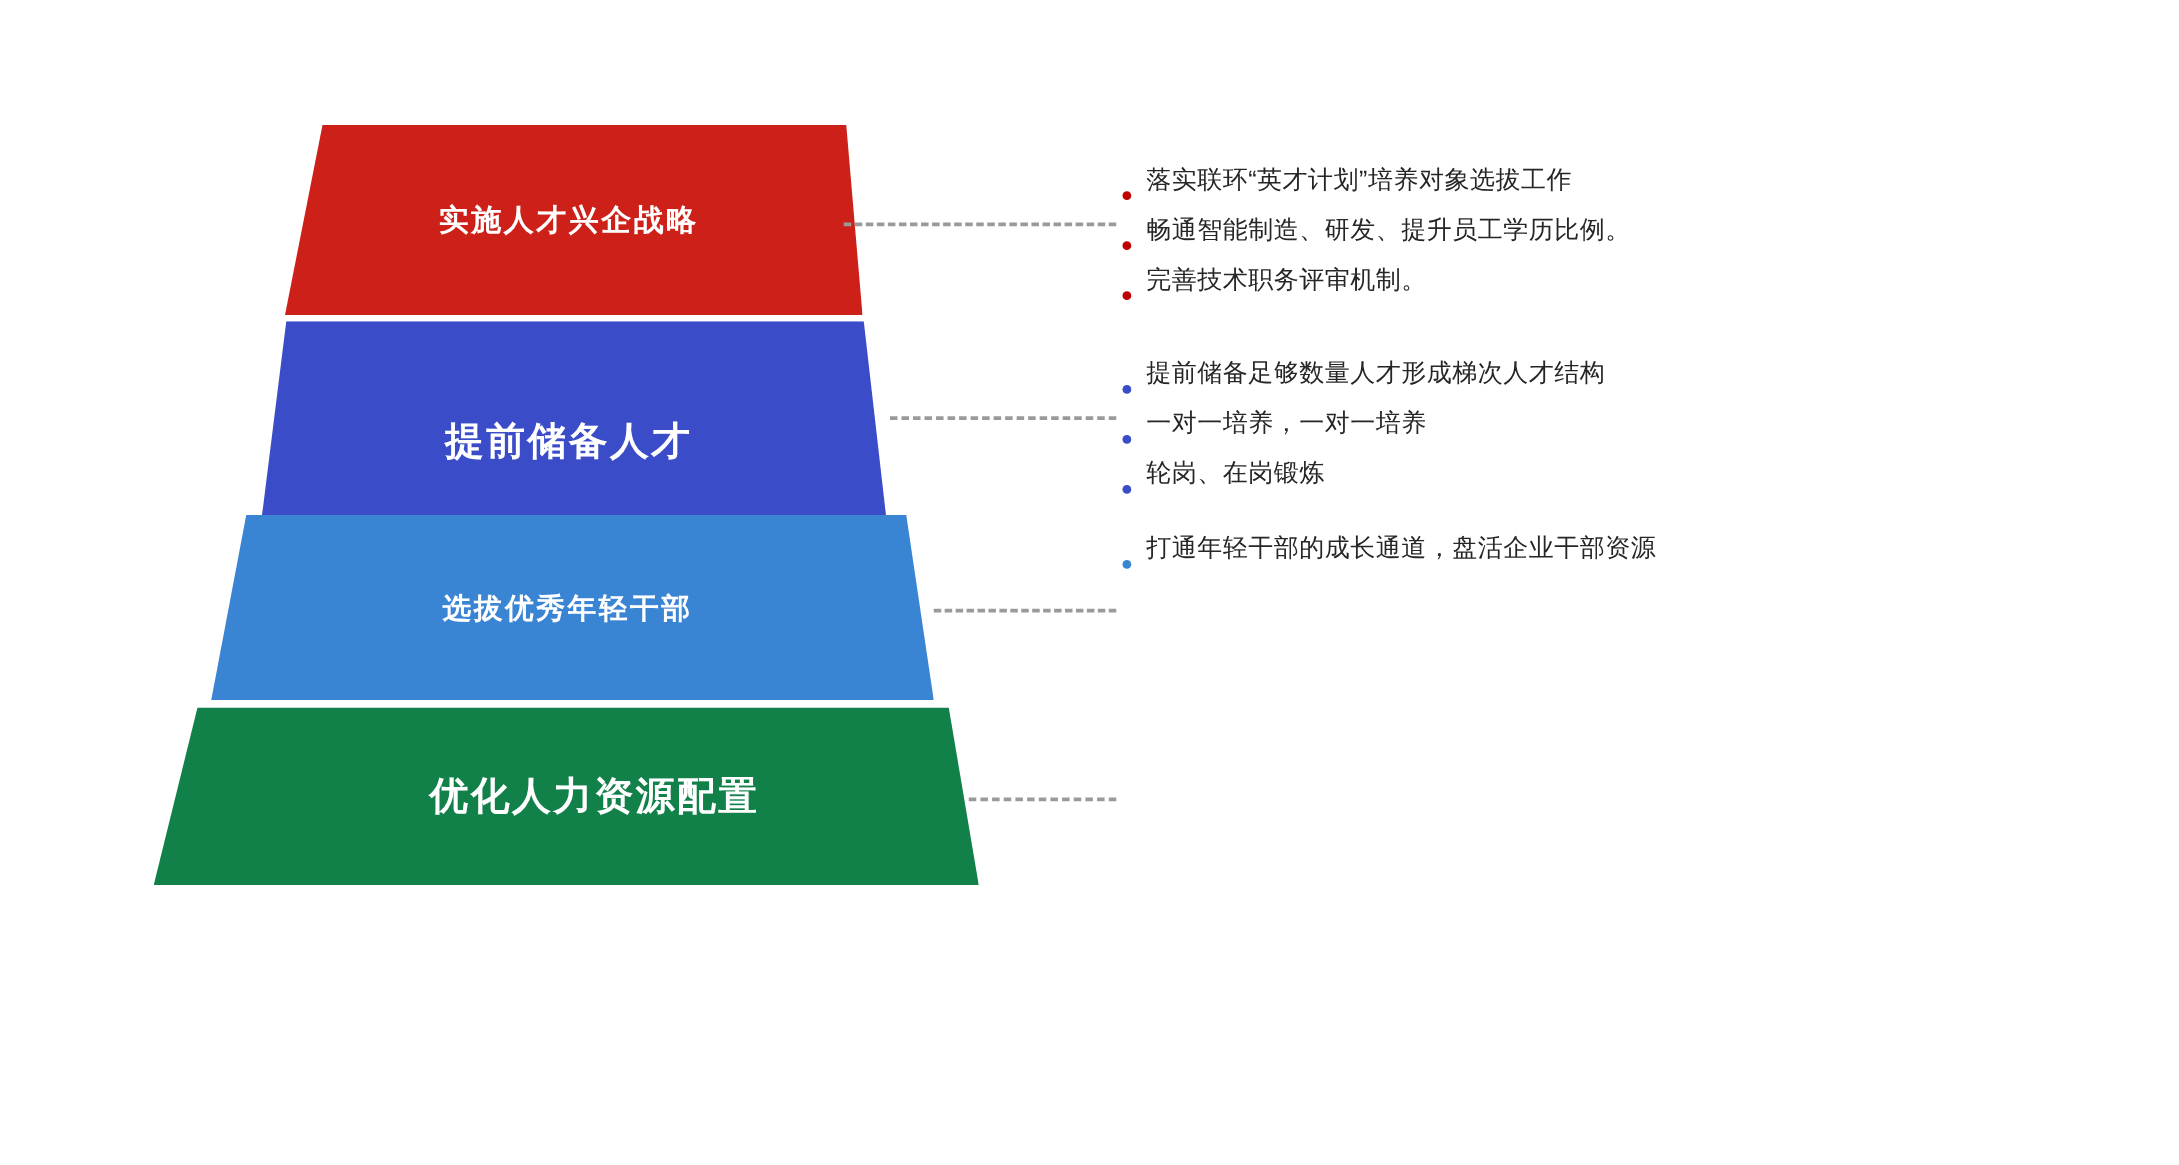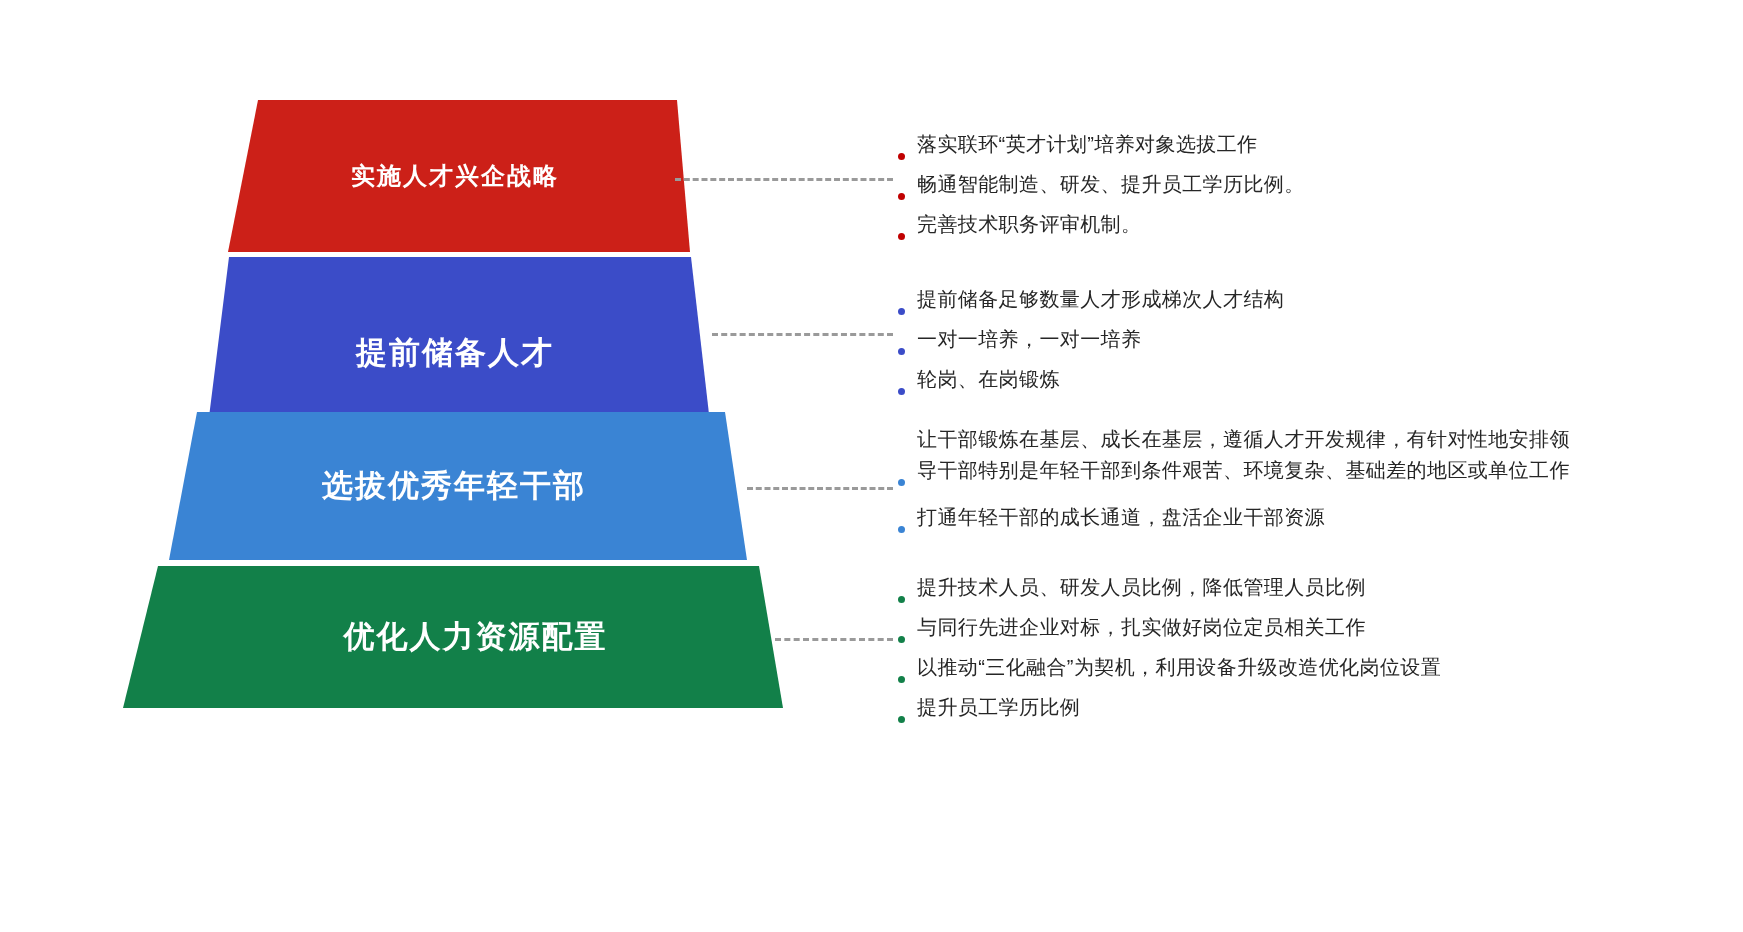--- a/index.html
+++ b/index.html
@@ -72,21 +72,21 @@
       <svg class="shape" viewBox="0 0 516 149" preserveAspectRatio="none">
         <polygon points="32,0 494,0 516,149 8,149" fill="#3B4CC8"></polygon>
       </svg>
       <span class="caption" style="font-size:31px;">提前储备人才</span>
     </div>
 
     <div class="level" style="left:161px;top:412px;width:586px;height:148px;">
       <svg class="shape" viewBox="0 0 586 148" preserveAspectRatio="none">
         <polygon points="36,0 564,0 586,148 8,148" fill="#3A84D4"></polygon>
       </svg>
-      <span class="caption" style="font-size:31px;">选拔优秀年轻干部</span>
+      <span class="caption" style="font-size:23px;">选拔优秀年轻干部</span>
     </div>
 
     <div class="level" style="left:123px;top:566px;width:660px;height:142px;">
       <svg class="shape" viewBox="0 0 660 142" preserveAspectRatio="none">
         <polygon points="35,0 636,0 660,142 0,142" fill="#128049"></polygon>
       </svg>
       <span class="caption" style="font-size:31px;margin-left:45px;">优化人力资源配置</span>
     </div>
   </div>
 
@@ -119,43 +119,20 @@
       <span class="bullet-dot" style="background:#3B4CC8;"></span>
       <span class="bullet-text">一对一培养，一对一培养</span>
     </div>
     <div class="bullet-row">
       <span class="bullet-dot" style="background:#3B4CC8;"></span>
       <span class="bullet-text">轮岗、在岗锻炼</span>
     </div>
   </div>
 
   <div class="bullet-group" style="left:898px;top:424px;width:800px;">
-    <div class="bullet-row" style="margin-bottom:16px;">
-      <span class="bullet-dot" style="background:#3A84D4;"></span>
-      <span class="bullet-text">让干部锻炼在基层、成长在基层，遵循人才开发规律，有针对性地安排领
-导干部特别是年轻干部到条件艰苦、环境复杂、基础差的地区或单位工作</span>
-    </div>
     <div class="bullet-row">
       <span class="bullet-dot" style="background:#3A84D4;"></span>
       <span class="bullet-text">打通年轻干部的成长通道，盘活企业干部资源</span>
     </div>
   </div>
 
-  <div class="bullet-group" style="left:898px;top:572px;width:800px;">
-    <div class="bullet-row">
-      <span class="bullet-dot" style="background:#128049;"></span>
-      <span class="bullet-text">提升技术人员、研发人员比例，降低管理人员比例</span>
-    </div>
-    <div class="bullet-row">
-      <span class="bullet-dot" style="background:#128049;"></span>
-      <span class="bullet-text">与同行先进企业对标，扎实做好岗位定员相关工作</span>
-    </div>
-    <div class="bullet-row">
-      <span class="bullet-dot" style="background:#128049;"></span>
-      <span class="bullet-text">以推动“三化融合”为契机，利用设备升级改造优化岗位设置</span>
-    </div>
-    <div class="bullet-row">
-      <span class="bullet-dot" style="background:#128049;"></span>
-      <span class="bullet-text">提升员工学历比例</span>
-    </div>
-  </div>
 
 </div>
 
 </body></html>

